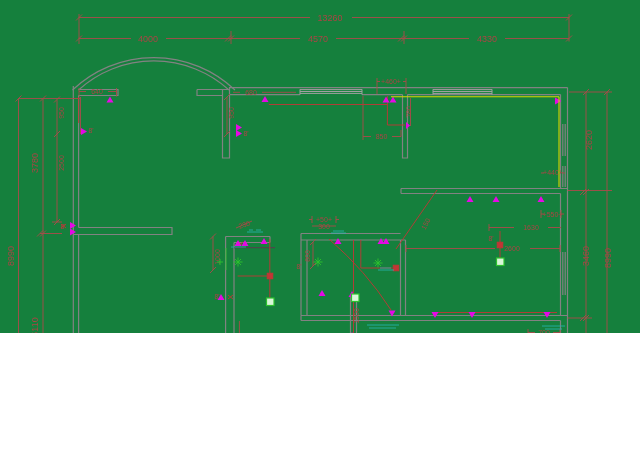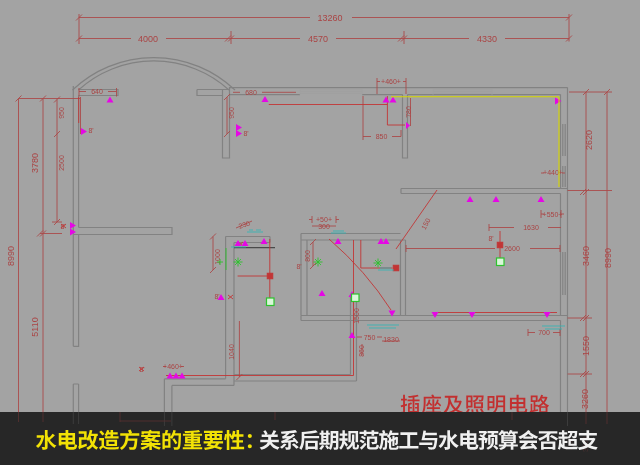--- a/index.html
+++ b/index.html
@@ -1,16 +1,16 @@
 <!DOCTYPE html>
 <html><head>
 <meta charset="utf-8">
 <style>
 html,body{margin:0;padding:0;}
-#stage{position:relative;width:640px;height:465px;background:#a3a3a3;overflow:hidden;font-family:"Liberation Sans",sans-serif;}
+#stage{position:relative;width:640px;height:333px;background:#15803d;overflow:hidden;font-family:"Liberation Sans",sans-serif;}
 </style>
 </head>
 <body>
 <div id="stage">
 <svg width="640" height="465" viewBox="0 0 640 465" style="filter:blur(0.35px)">
 <g id="walls" stroke="#828282" stroke-width="1.2" fill="none">
 
 <path d="M 72.5,90 A 118,118 0 0 1 235,90"></path>
 <path d="M 78.5,90 A 112,112 0 0 1 229,90"></path>
 

